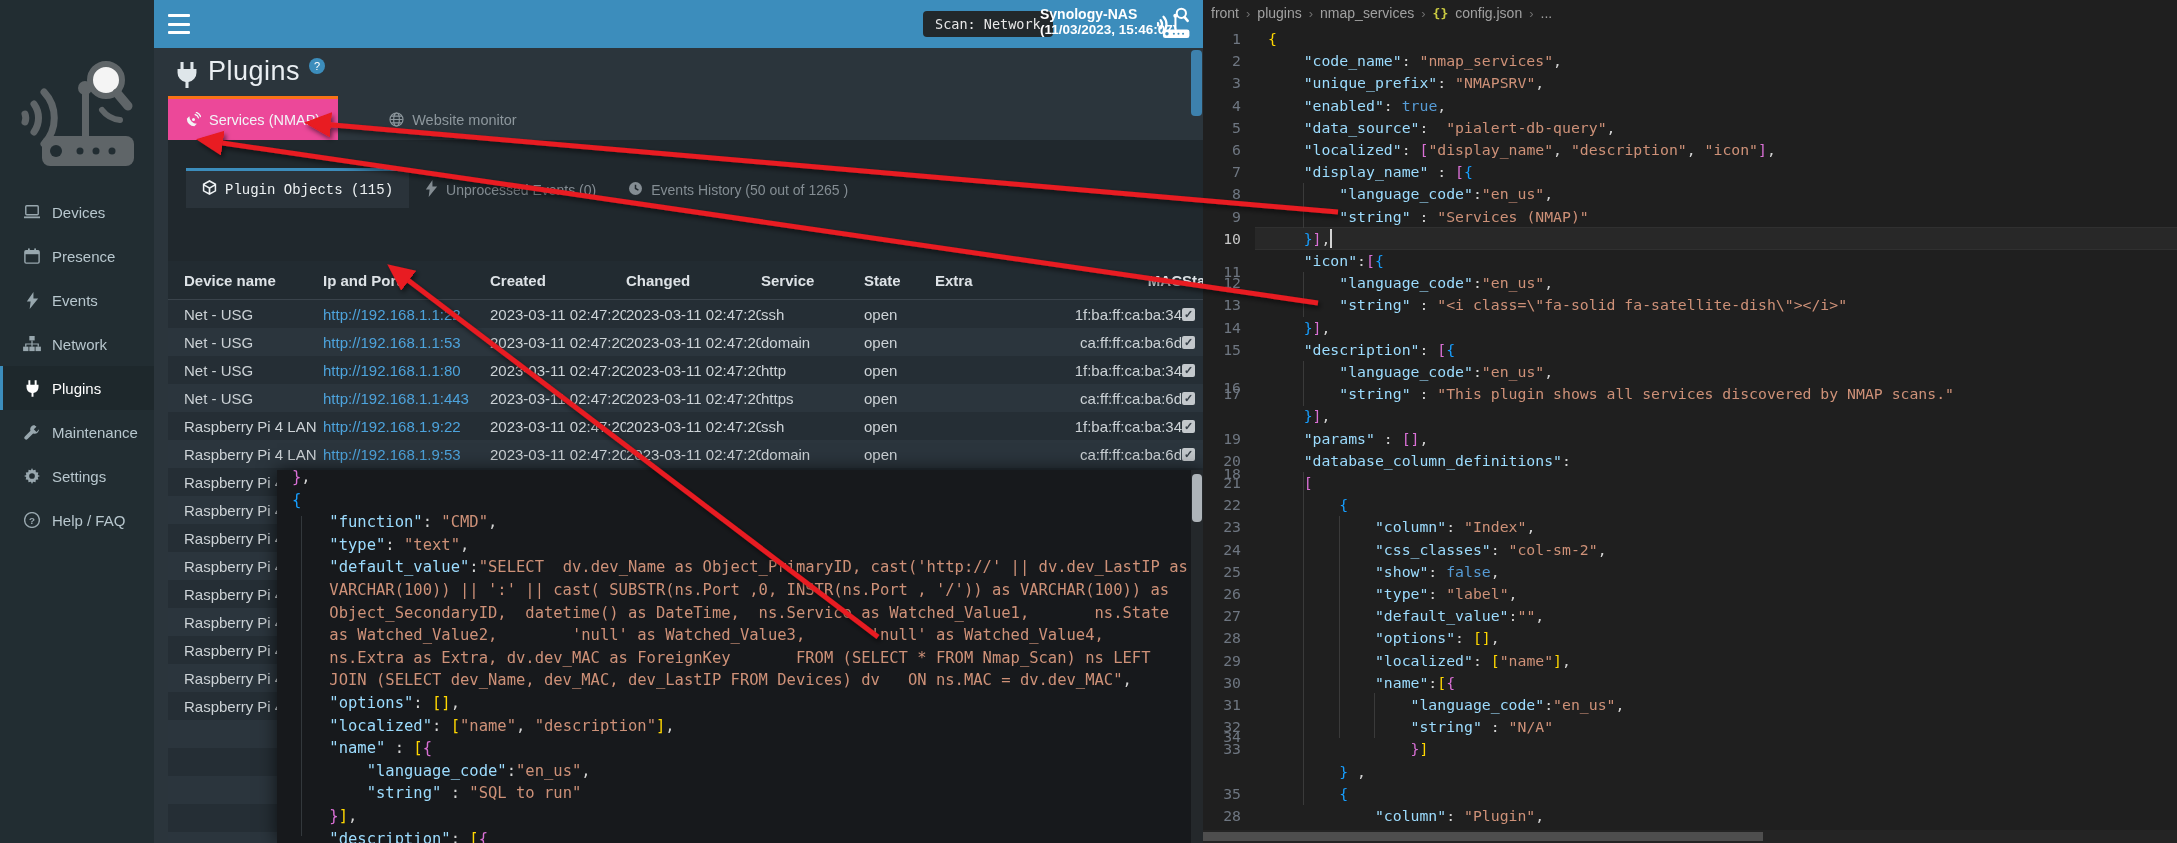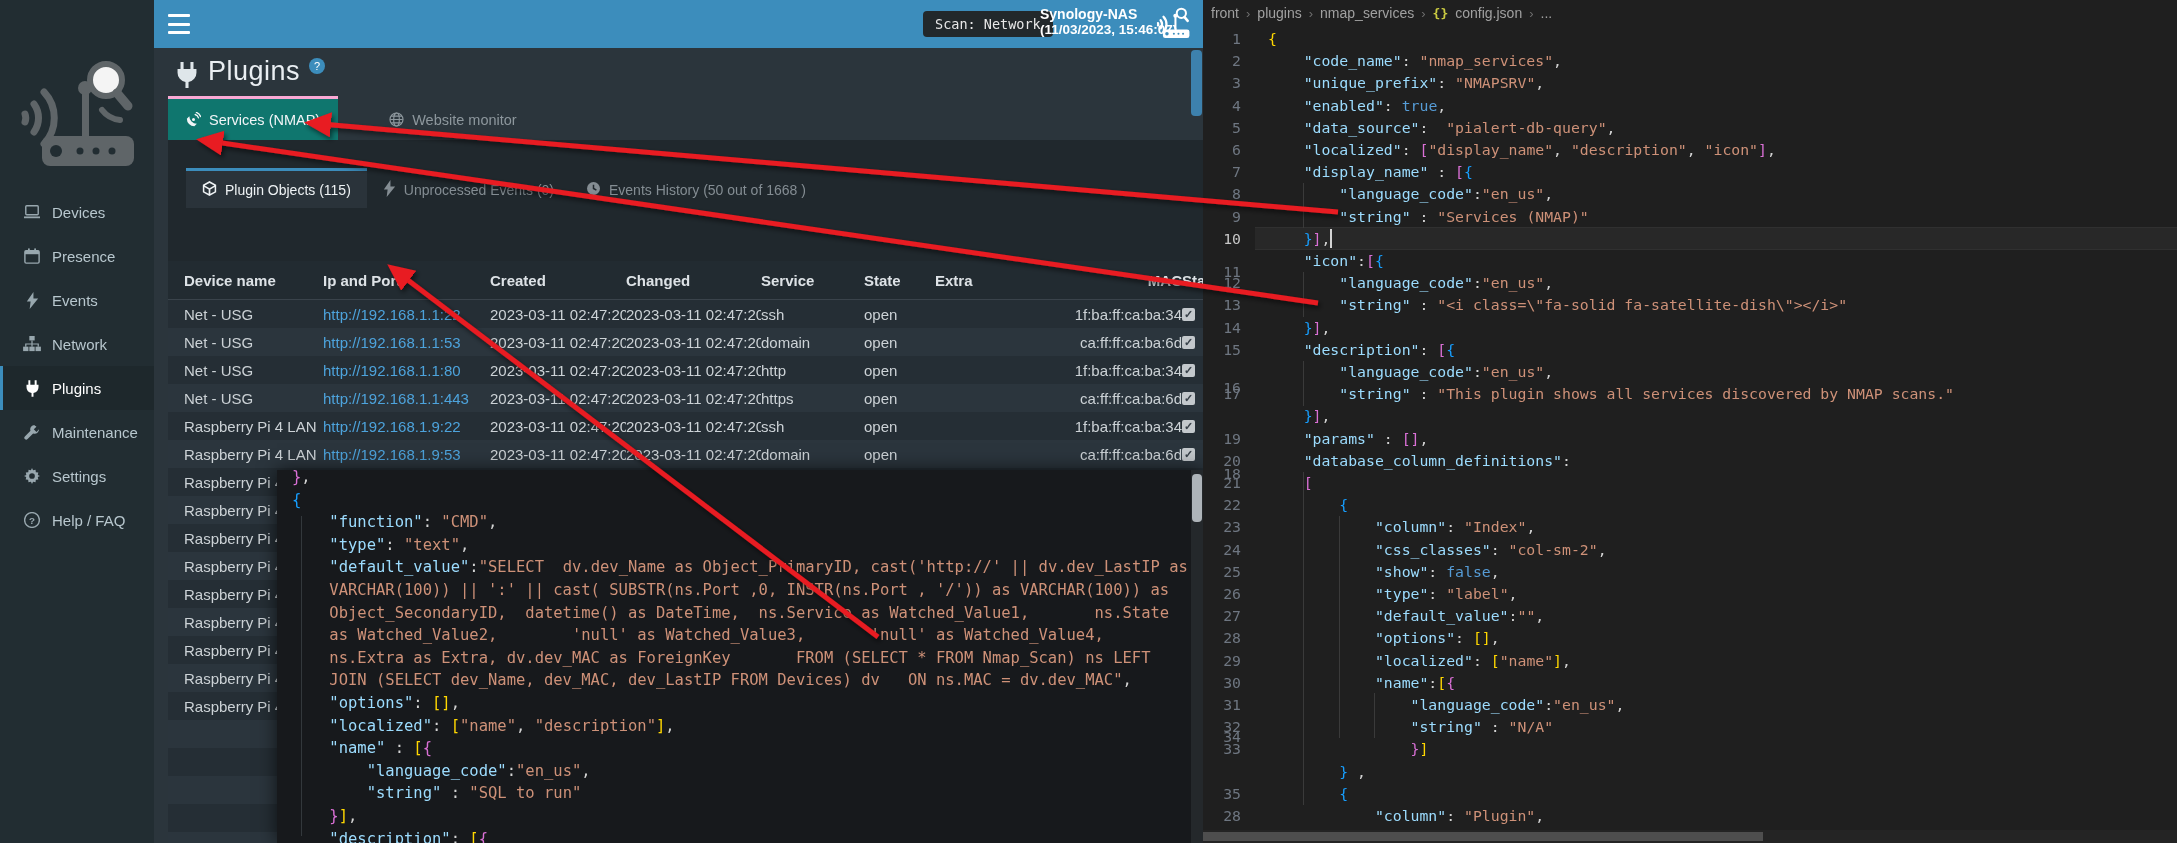--- a/index.html
+++ b/index.html
@@ -34,28 +34,28 @@
   
   #main { position:absolute; left:154px; top:48px; width:1049px; height:795px; background:#2b353c; overflow:hidden; }
   #page-title { position:absolute; left:21px; top:8px; display:flex; align-items:flex-start; gap:9px; color:#e9eef2; }
   #page-title .ticon { margin-top:6px; color:#dfe6ea; }
   #page-title .ttext { font-size:27px; font-weight:500; letter-spacing:.5px; }
   #help-badge { width:16px; height:16px; background:#3c8dbc; border-radius:50%; color:#fff; font-size:11px;
                 display:flex; align-items:center; justify-content:center; margin-top:2px; cursor:pointer; }
   
   #tabbar { position:absolute; left:14px; top:48px; height:44px; display:flex; }
   .tab { display:flex; align-items:center; gap:8px; padding:0 18px; font-size:14.5px; cursor:pointer; }
-  .tab.active { background:#0f766e; border-top:3px solid #f9a8d4; color:#f2f5f7; }
+  .tab.active { background:#ec4899; border-top:3px solid #f97316; color:#f2f5f7; }
   .tab.inactive { color:#8d979d; border-top:3px solid transparent;margin-left:33px; }
   .tab .ticn { display:flex; }
   #pane { position:absolute; left:14px; top:92px; width:1035px; height:703px; background:#20282d; }
   
   #subtabs { position:absolute; left:18px; top:28px; display:flex; }
   .subtab { display:flex; align-items:center; gap:8px; padding:0 16px; height:40px; font-size:14px; cursor:pointer; }
-  .subtab.active { background:#2a333a; border-top:3px solid #3c8dbc; color:#eef2f4; }
+  .subtab.active { background:#2a333a; border-top:3px solid #3c8dbc; color:#eef2f4;font-family:Liberation Mono, monospace; }
   .subtab.inactive { color:#848d93; border-top:3px solid transparent; }
   
   #table { position:absolute; left:0px; top:121px; width:1035px; }
   .trow { display:flex; align-items:center; height:28px; font-size:15px; color:#ccd2d6; padding-left:16px; }
   .thead { height:39px; font-weight:bold; color:#dde2e6; border-bottom:1px solid #3a434b; background:#222b31; }
   .trow.odd  { background:#252e35; }
   .trow.even { background:#2b353d; }
   .c-dev{width:139px;} .c-ip{width:167px;} .c-created{width:136px;} .c-changed{width:135px;}
   .c-service{width:103px;} .c-state{width:71px;} .c-extra{width:127px;} .c-mac{width:120px;text-align:right;} .c-stat{width:40px;}
   .cell { overflow:hidden; white-space:nowrap; flex-shrink:0; }
@@ -279,21 +279,21 @@
             <span class="ticn"><svg width="13" height="17" viewBox="0 0 12 18" fill="currentColor">
                 <path d="M7 0 L0 10 h4 L3 18 L12 7 h-5 z"></path>
               </svg></span>
             <span>Unprocessed Events (0)</span>
           </div>
           <div class="subtab inactive">
             <span class="ticn"><svg width="15" height="15" viewBox="0 0 18 18" fill="none" stroke="currentColor" stroke-width="1.5">
                 <circle cx="9" cy="9" r="7.8" fill="currentColor" stroke="none"></circle>
                 <path d="M9 4.5 V9 l3.5 2" stroke="#20282d" stroke-width="1.8" fill="none"></path>
               </svg></span>
-            <span>Events History (50 out of 1668 )</span>
+            <span>Events History (50 out of 1265 )</span>
           </div>
         </div>
       <div id="table">
           <div class="trow thead">
             <div class="cell c-dev">Device name</div>
             <div class="cell c-ip">Ip and Port</div>
             <div class="cell c-created">Created</div>
             <div class="cell c-changed">Changed</div>
             <div class="cell c-service">Service</div>
             <div class="cell c-state">State</div>

